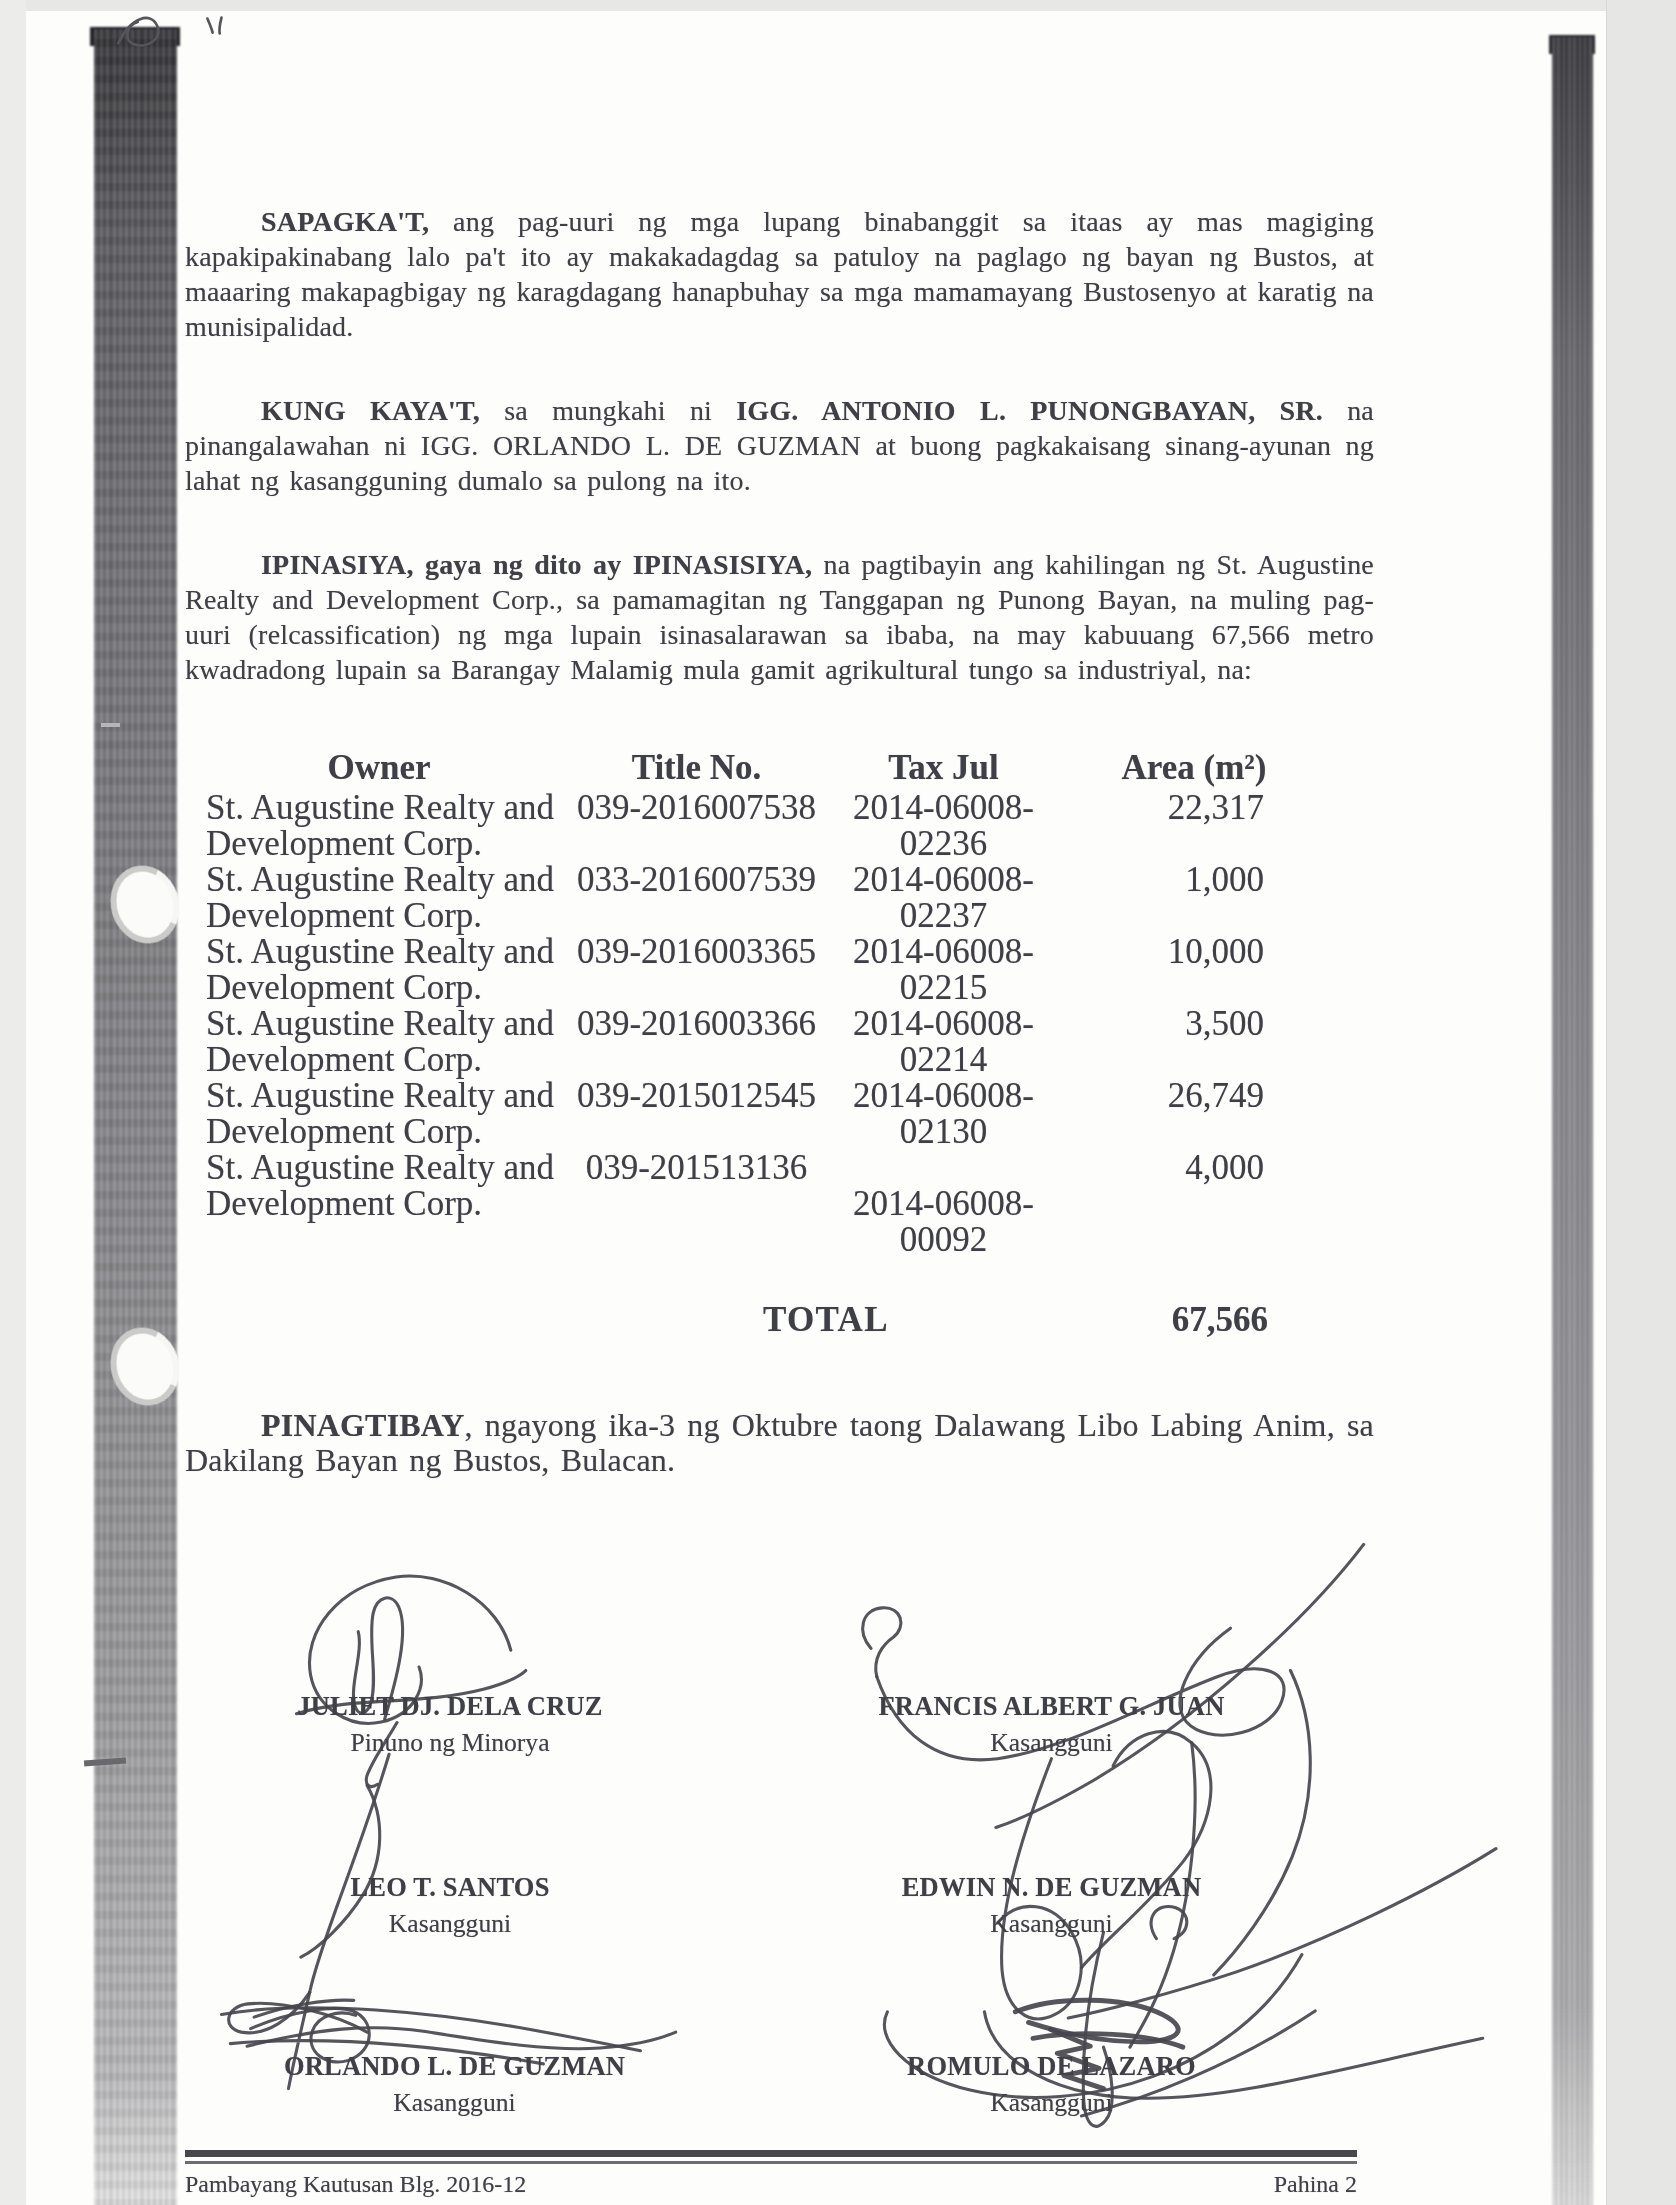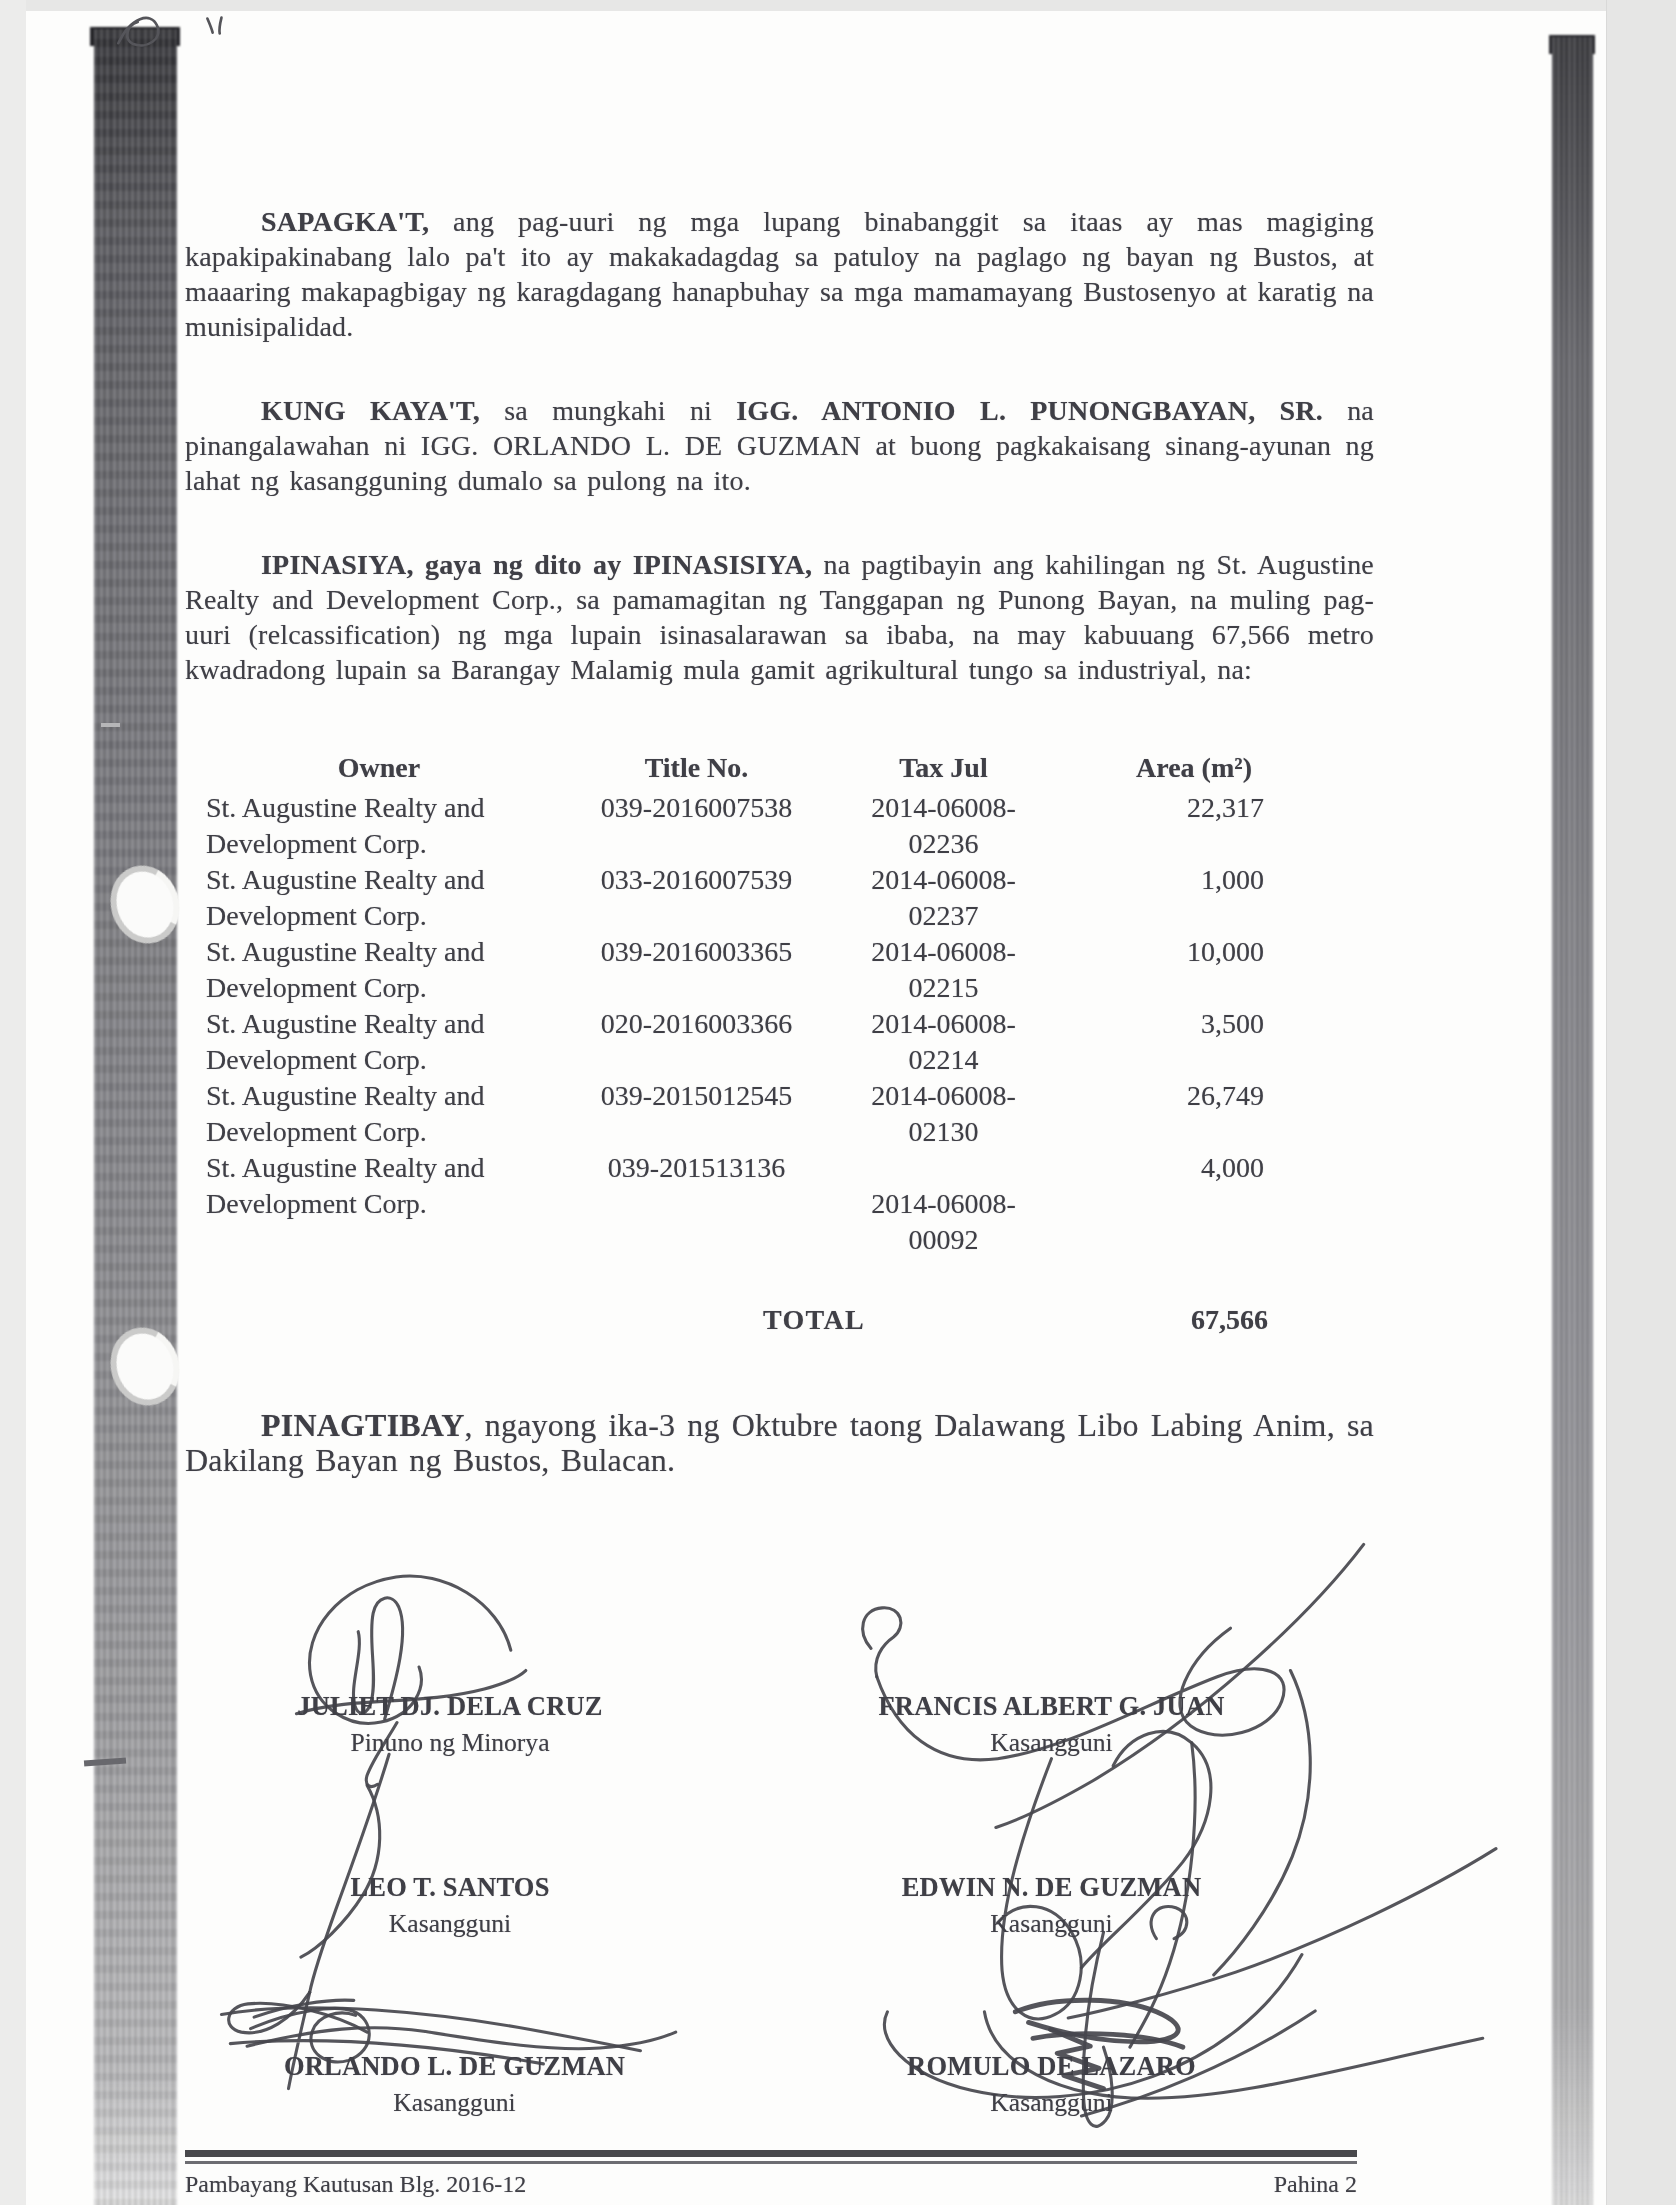--- a/index.html
+++ b/index.html
@@ -30,21 +30,21 @@
   .mark-tick{position:absolute;left:101px;top:723px;width:19.4px;height:4px;background:#b6b6b8;filter:blur(0.4px);}
 
   
   .flow{position:absolute;left:185px;top:204px;width:1189px;font-size:28px;line-height:35px;text-align:justify;letter-spacing:0.2px;word-spacing:3.1px;}
   .para{margin:0 0 49px 0;text-indent:76px;}
   .para:last-child{margin-bottom:0;}
   .closing{position:absolute;left:185px;top:1408px;width:1189px;font-size:32px;line-height:35px;text-align:justify;letter-spacing:0.2px;word-spacing:3.1px;}
   .closing .para{margin:0;}
 
   
-  .table{position:absolute;left:185px;top:750px;width:1189px;font-size:28px;line-height:36px;}
+  .table{position:absolute;left:185px;top:750px;width:1189px;font-size:35px;line-height:36px;}
   .trow{display:grid;grid-template-columns:388px 247px 247px 254px;}
   .trow .ln{height:36px;white-space:nowrap;}
   .c.owner{text-align:left;padding-left:21px;}
   .c.title{text-align:center;}
   .c.taxdec{text-align:center;}
   .c.area{text-align:right;padding-right:57px;}
   .thead{margin-bottom:4.4px;font-weight:700;}
   .thead .c{text-align:center;padding:0;}
   .totalrow{margin-top:44px;display:flex;width:1136px;font-weight:700;}
   .tlabel{margin-left:578px;letter-spacing:1.3px;}
@@ -148,21 +148,21 @@
           <div class="c area">
             <div class="ln">10,000</div>
           </div>
         </div>
         <div class="trow">
           <div class="c owner">
             <div class="ln">St. Augustine Realty and</div>
             <div class="ln">Development Corp.</div>
           </div>
           <div class="c title">
-            <div class="ln">020-2016003366</div>
+            <div class="ln">039-2016003366</div>
           </div>
           <div class="c taxdec">
             <div class="ln">2014-06008-</div>
             <div class="ln">02214</div>
           </div>
           <div class="c area">
             <div class="ln">3,500</div>
           </div>
         </div>
         <div class="trow">

